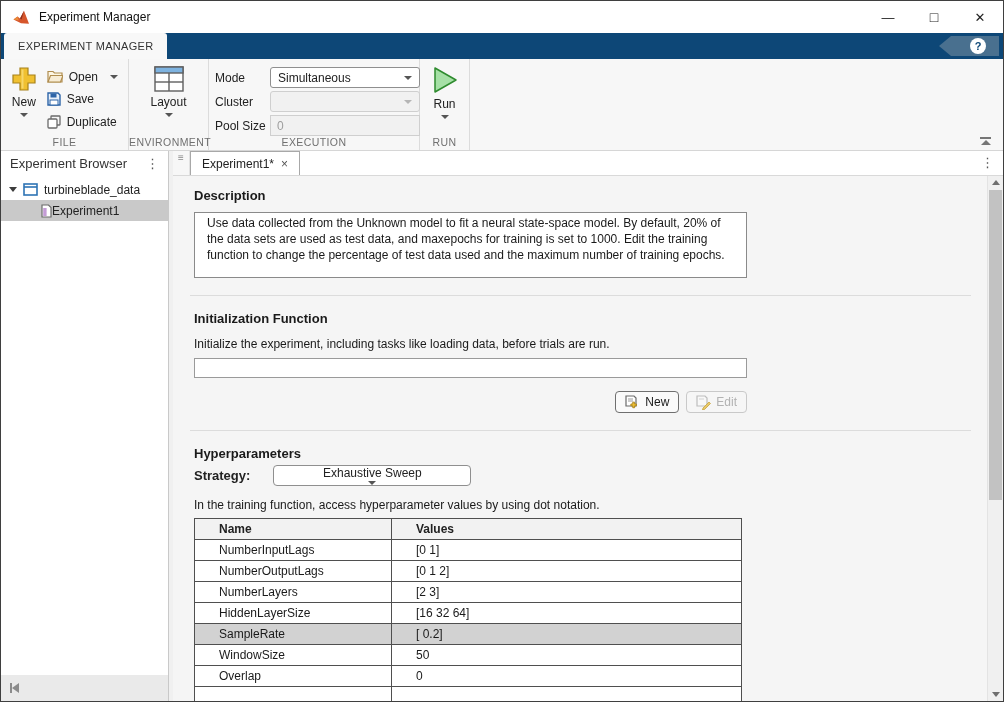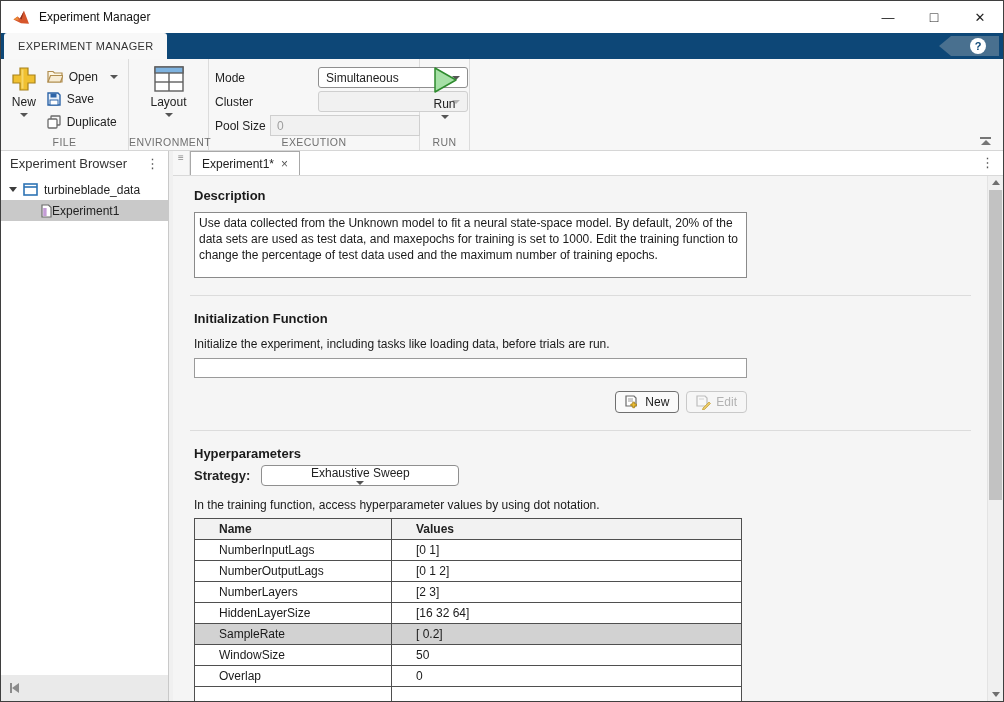--- a/index.html
+++ b/index.html
@@ -32,21 +32,21 @@
   .big-btn .lbl{margin-top:3px;color:#222;}
   .caret{width:0;height:0;border-left:4px solid transparent;border-right:4px solid transparent;border-top:4px solid #555;}
   .big-btn .caret{margin-top:4px;}
   .file-col{display:flex;flex-direction:column;justify-content:space-between;padding:3px 0 2px 2px;}
   .small-btn{display:flex;align-items:center;gap:6px;height:21px;padding:0 4px;cursor:default;}
   .small-btn .caret{margin-left:6px;}
   .exec-grid{display:flex;flex-direction:column;justify-content:space-between;gap:3px;padding-top:4px;}
   .exec-row{display:flex;align-items:center;height:22px;}
   .exec-row .exec-lbl{width:55px;color:#222;}
   .combo{width:150px;height:21px;border:1px solid #8f8f8f;border-radius:3px;background:#fff;
-    display:flex;align-items:center;justify-content:space-between;padding:0 7px;cursor:default;margin-left:48px;}
+    display:flex;align-items:center;justify-content:space-between;padding:0 7px;cursor:default;}
   .combo.disabled{background:#f1f1f1;border-color:#cfcfcf;}
   .combo.disabled .caret{border-top-color:#b5b5b5;}
   .pool-input{width:150px;height:21px;border:1px solid #cfcfcf;background:#f1f1f1;color:#9e9e9e;
     padding:0 6px;font-family:inherit;font-size:12px;}
   .collapse-btn{position:absolute;right:12px;bottom:5px;width:11px;cursor:default;}
   .collapse-btn .bar{height:2px;background:#767676;margin-bottom:1px;}
   .collapse-btn .tri{width:0;height:0;margin:0 auto;border-left:5px solid transparent;border-right:5px solid transparent;border-bottom:5px solid #767676;}
   
   .contentrow{flex:1;display:flex;min-height:0;}
   
@@ -71,31 +71,31 @@
   .tab-handle{width:17px;background:#f7f7f7;border-right:1px solid #e2e2e2;color:#8a8a8a;
     font-size:10px;line-height:10px;text-align:center;padding-top:2px;cursor:default;}
   .tab{display:flex;align-items:center;gap:7px;padding:0 11px;background:#fff;border:1px solid #a8a8a8;
     border-bottom:none;color:#222;cursor:default;}
   .tab-close{color:#555;font-size:12px;}
   .tabbar-kebab{margin-left:auto;padding:4px 9px;color:#555;font-size:13px;cursor:default;}
   .content{flex:1;overflow:hidden;padding:0 32px 0 21px;position:relative;}
   .section-h{font-size:13px;font-weight:bold;color:#1a1a1a;margin:0;}
   .h-desc{margin-top:12px;}
   .desc-box{width:553px;height:66px;background:#fff;border:1px solid #8a8a8a;margin-top:9px;
-    padding:3px 4px;line-height:1.32;color:#1a1a1a;}
+    padding:3px 12px;line-height:1.32;color:#1a1a1a;}
   .sep{border:none;border-top:1px solid #dcdcdc;margin:17px 0 0 -4px;}
   .h-init{margin-top:15px;}
   .hint{margin-top:11px;color:#1a1a1a;}
   .init-field{width:553px;height:20px;border:1px solid #9a9a9a;background:#fff;margin-top:7px;}
   .btn-row{width:553px;display:flex;justify-content:flex-end;gap:7px;margin-top:13px;}
   .btn{height:22px;display:inline-flex;align-items:center;gap:5px;padding:0 9px;border:1px solid #6f6f6f;
     border-radius:4px;background:#fafafa;color:#1a1a1a;cursor:default;}
   .btn.disabled{border-color:#c9c9c9;color:#b2b2b2;background:#f6f6f6;}
   .h-hyper{margin-top:15px;}
-  .strategy-row{display:flex;align-items:center;gap:11px;margin-top:4px;}
+  .strategy-row{display:flex;align-items:center;gap:23px;margin-top:4px;}
   .strategy-lbl{font-weight:bold;font-size:13px;}
   .strategy-combo{width:198px;height:21px;border:1px solid #8f8f8f;border-radius:4px;background:#fff;
     display:flex;align-items:center;justify-content:space-between;padding:0 8px;cursor:default;flex-direction:column;}
   table.hyper{border-collapse:collapse;width:548px;margin-top:6px;background:#fff;font-size:12px;table-layout:fixed;}
   table.hyper th,table.hyper td{border:1px solid #4f4f4f;padding:3px 24px;text-align:left;overflow:hidden;white-space:nowrap;}
   table.hyper th{background:#f2f2f2;font-weight:bold;height:19px;}
   table.hyper td{height:15px;color:#1a1a1a;}
   table.hyper col.c1{width:197px;}
   tr.selected td{background:#d2d2d2;}
   tr.emptyrow td{height:22px;}

